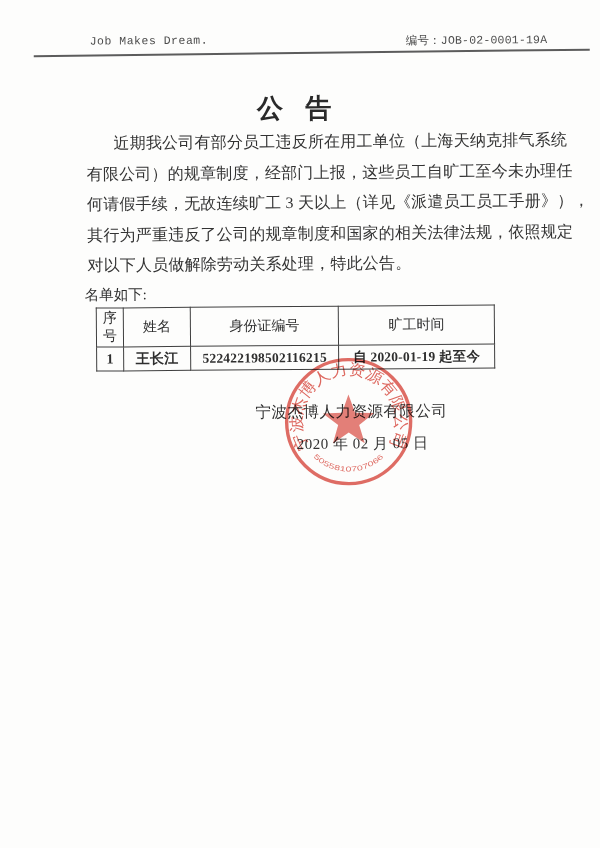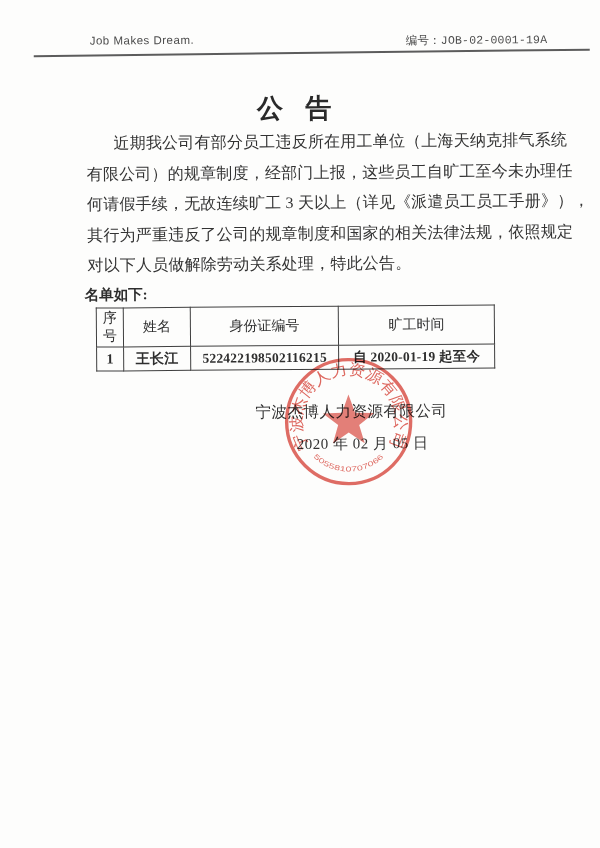--- a/index.html
+++ b/index.html
@@ -13,21 +13,21 @@
   .page {
     position: absolute;
     left: 0; top: 0;
     width: 600px; height: 848px;
     background: #fdfdfc;
     transform: rotate(-0.45deg);
     transform-origin: 50% 40%;
   }
   .hdr-slogan {
     position: absolute; left: 92px; top: 33px;
-    font-family: Liberation Sans, sans-serif;
+    font-family: Liberation Mono, monospace;
     font-size: 11.5px; color: #4c4c4c; letter-spacing: 0.5px;
   }
   .hdr-docno {
     position: absolute; left: 408px; top: 34px;
     font-family: "Liberation Mono", "DejaVu Sans Mono", monospace;
     font-size: 11.5px; color: #4c4c4c; letter-spacing: 0.2px;
     white-space: nowrap;
   }
   .hdr-rule {
     position: absolute; left: 36px; top: 52px;
@@ -43,21 +43,21 @@
   }
   .body-text {
     position: absolute; left: 88px; top: 127px; width: 486px;
     font-size: 16px; line-height: 30.5px; color: #333;
     letter-spacing: 0.2px;
   }
   .body-text .bline { white-space: nowrap; }
   .body-text .bline.indent { text-indent: 27px; }
   .list-label {
     position: absolute; left: 85px; top: 284px;
-    font-size: 14.5px; font-weight: bold; color: #2e2e2e;
+    font-size: 14.5px; font-weight: normal; color: #2e2e2e;
   }
   table.roster {
     position: absolute; left: 96px; top: 306px;
     width: 398px;
     border-collapse: collapse;
     table-layout: fixed;
     font-size: 14px; color: #2e2e2e;
   }
   table.roster th, table.roster td {
     border: 1px solid #3f3f3f;

